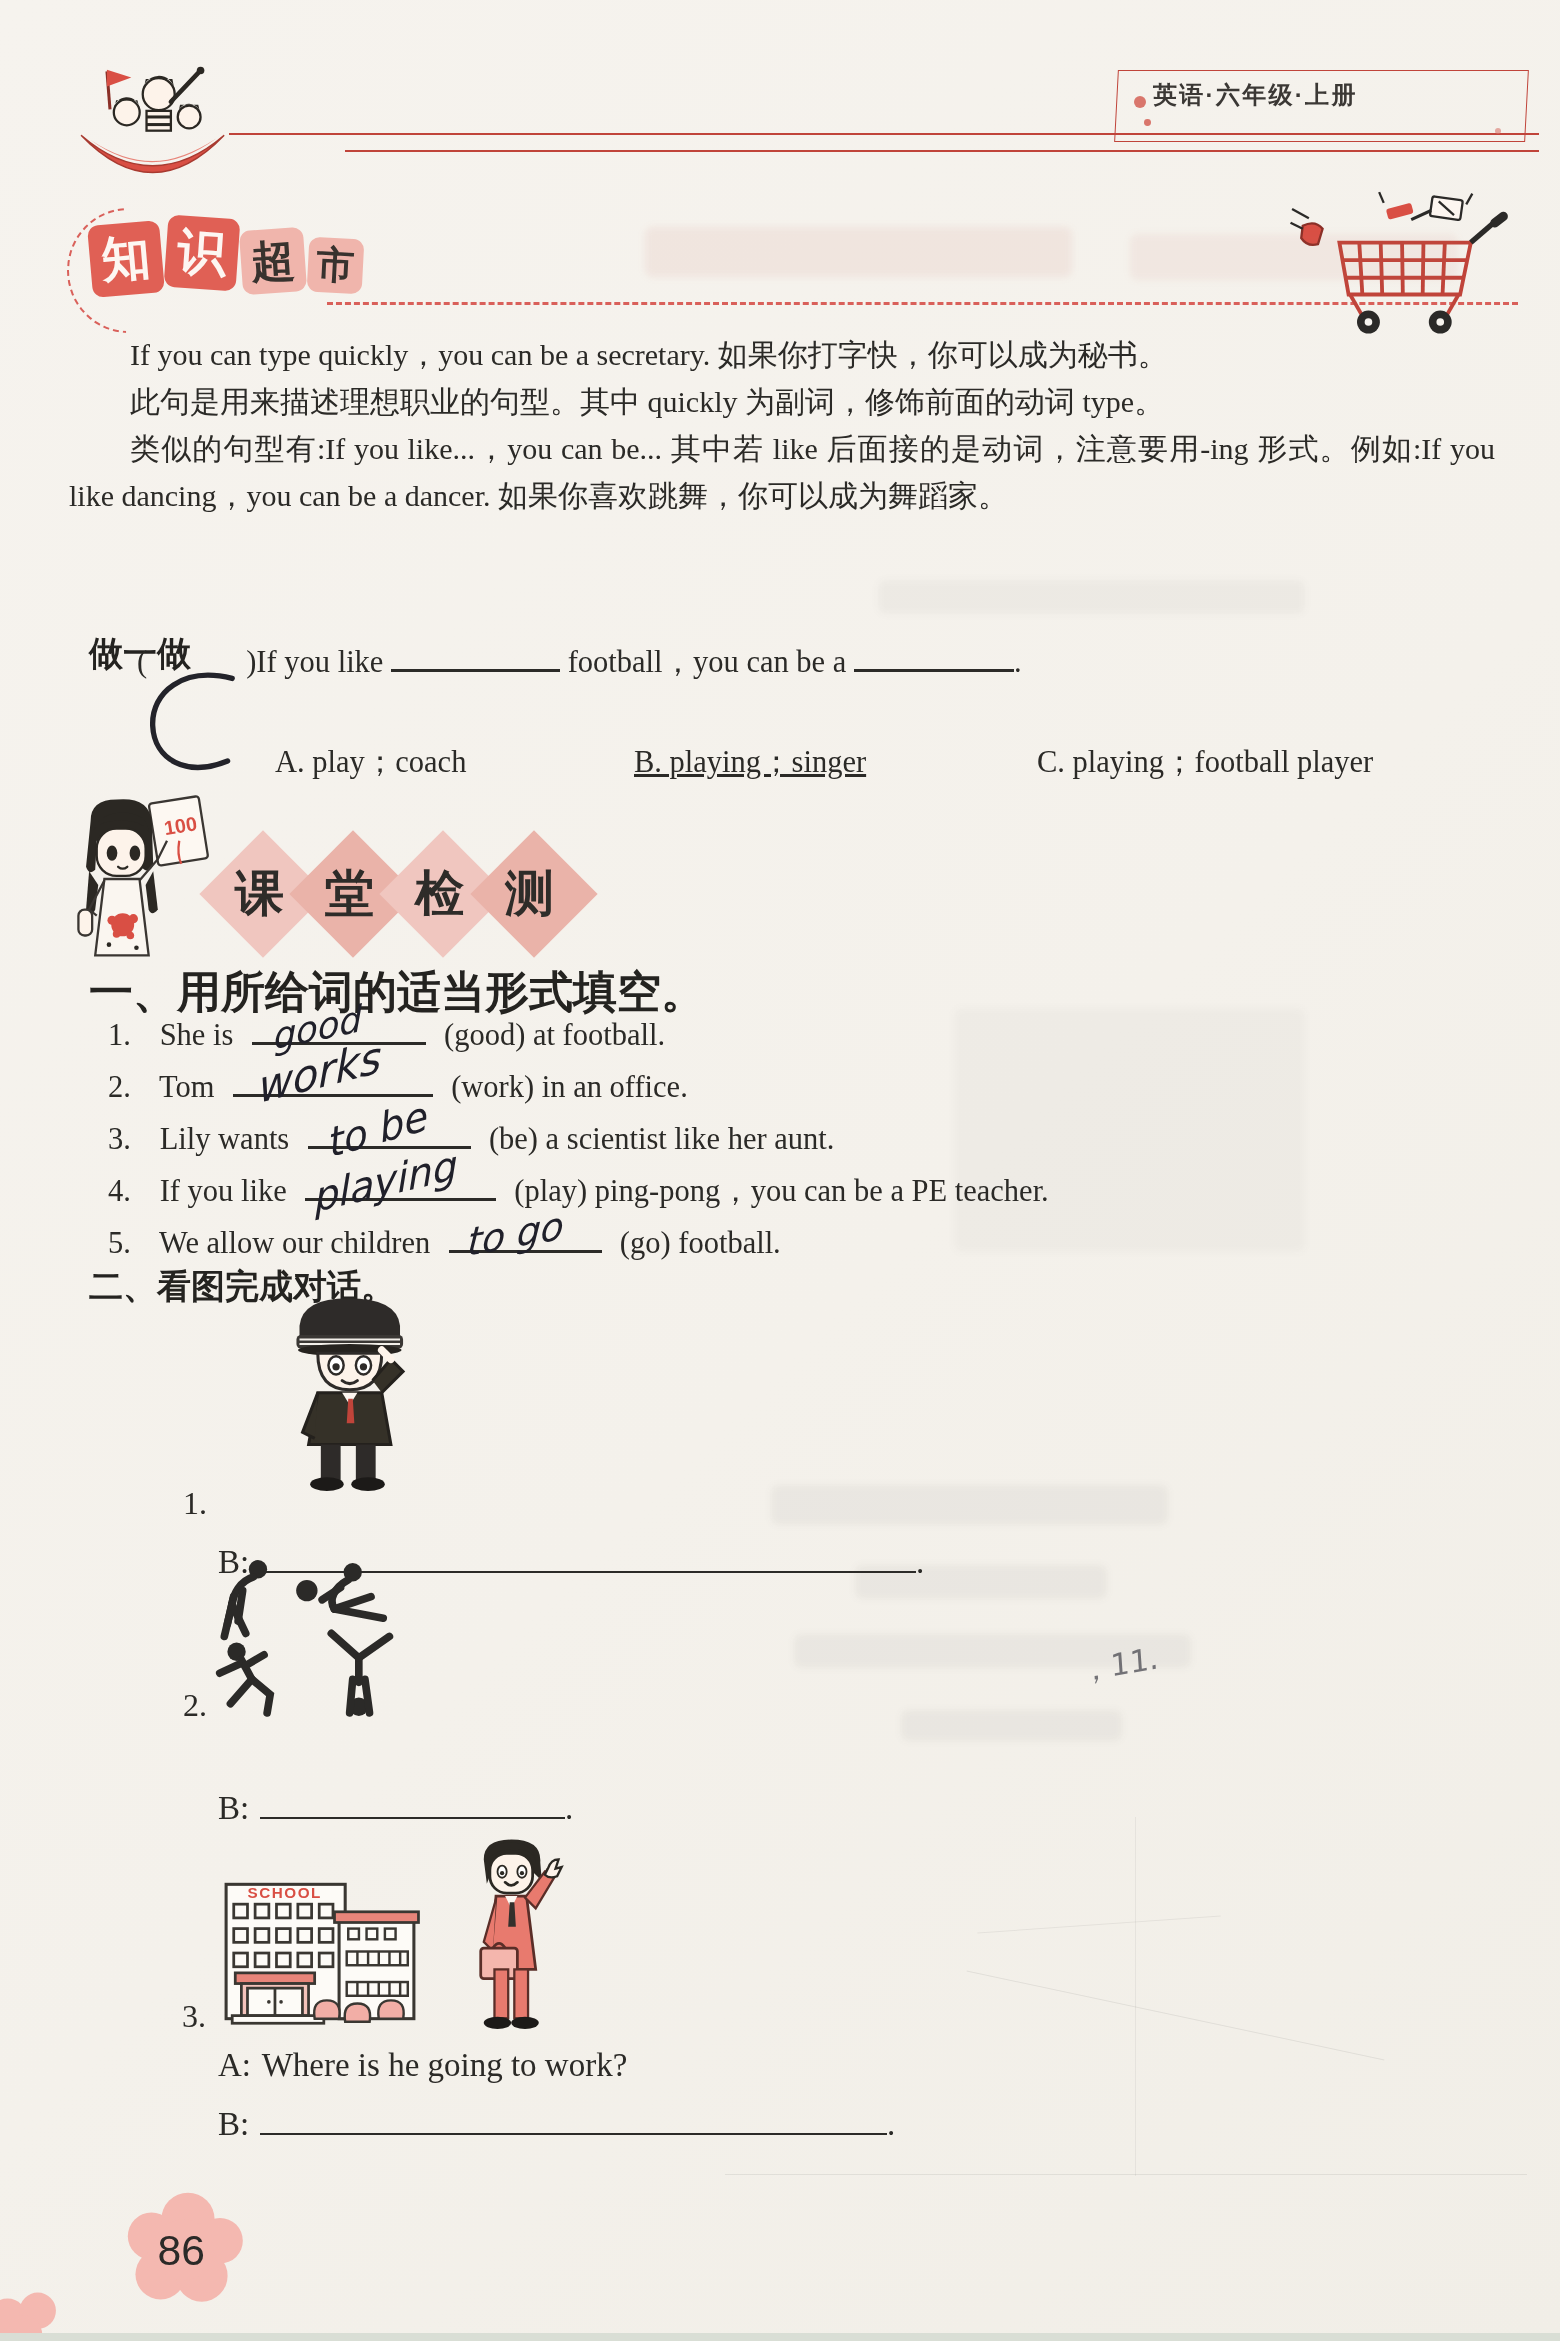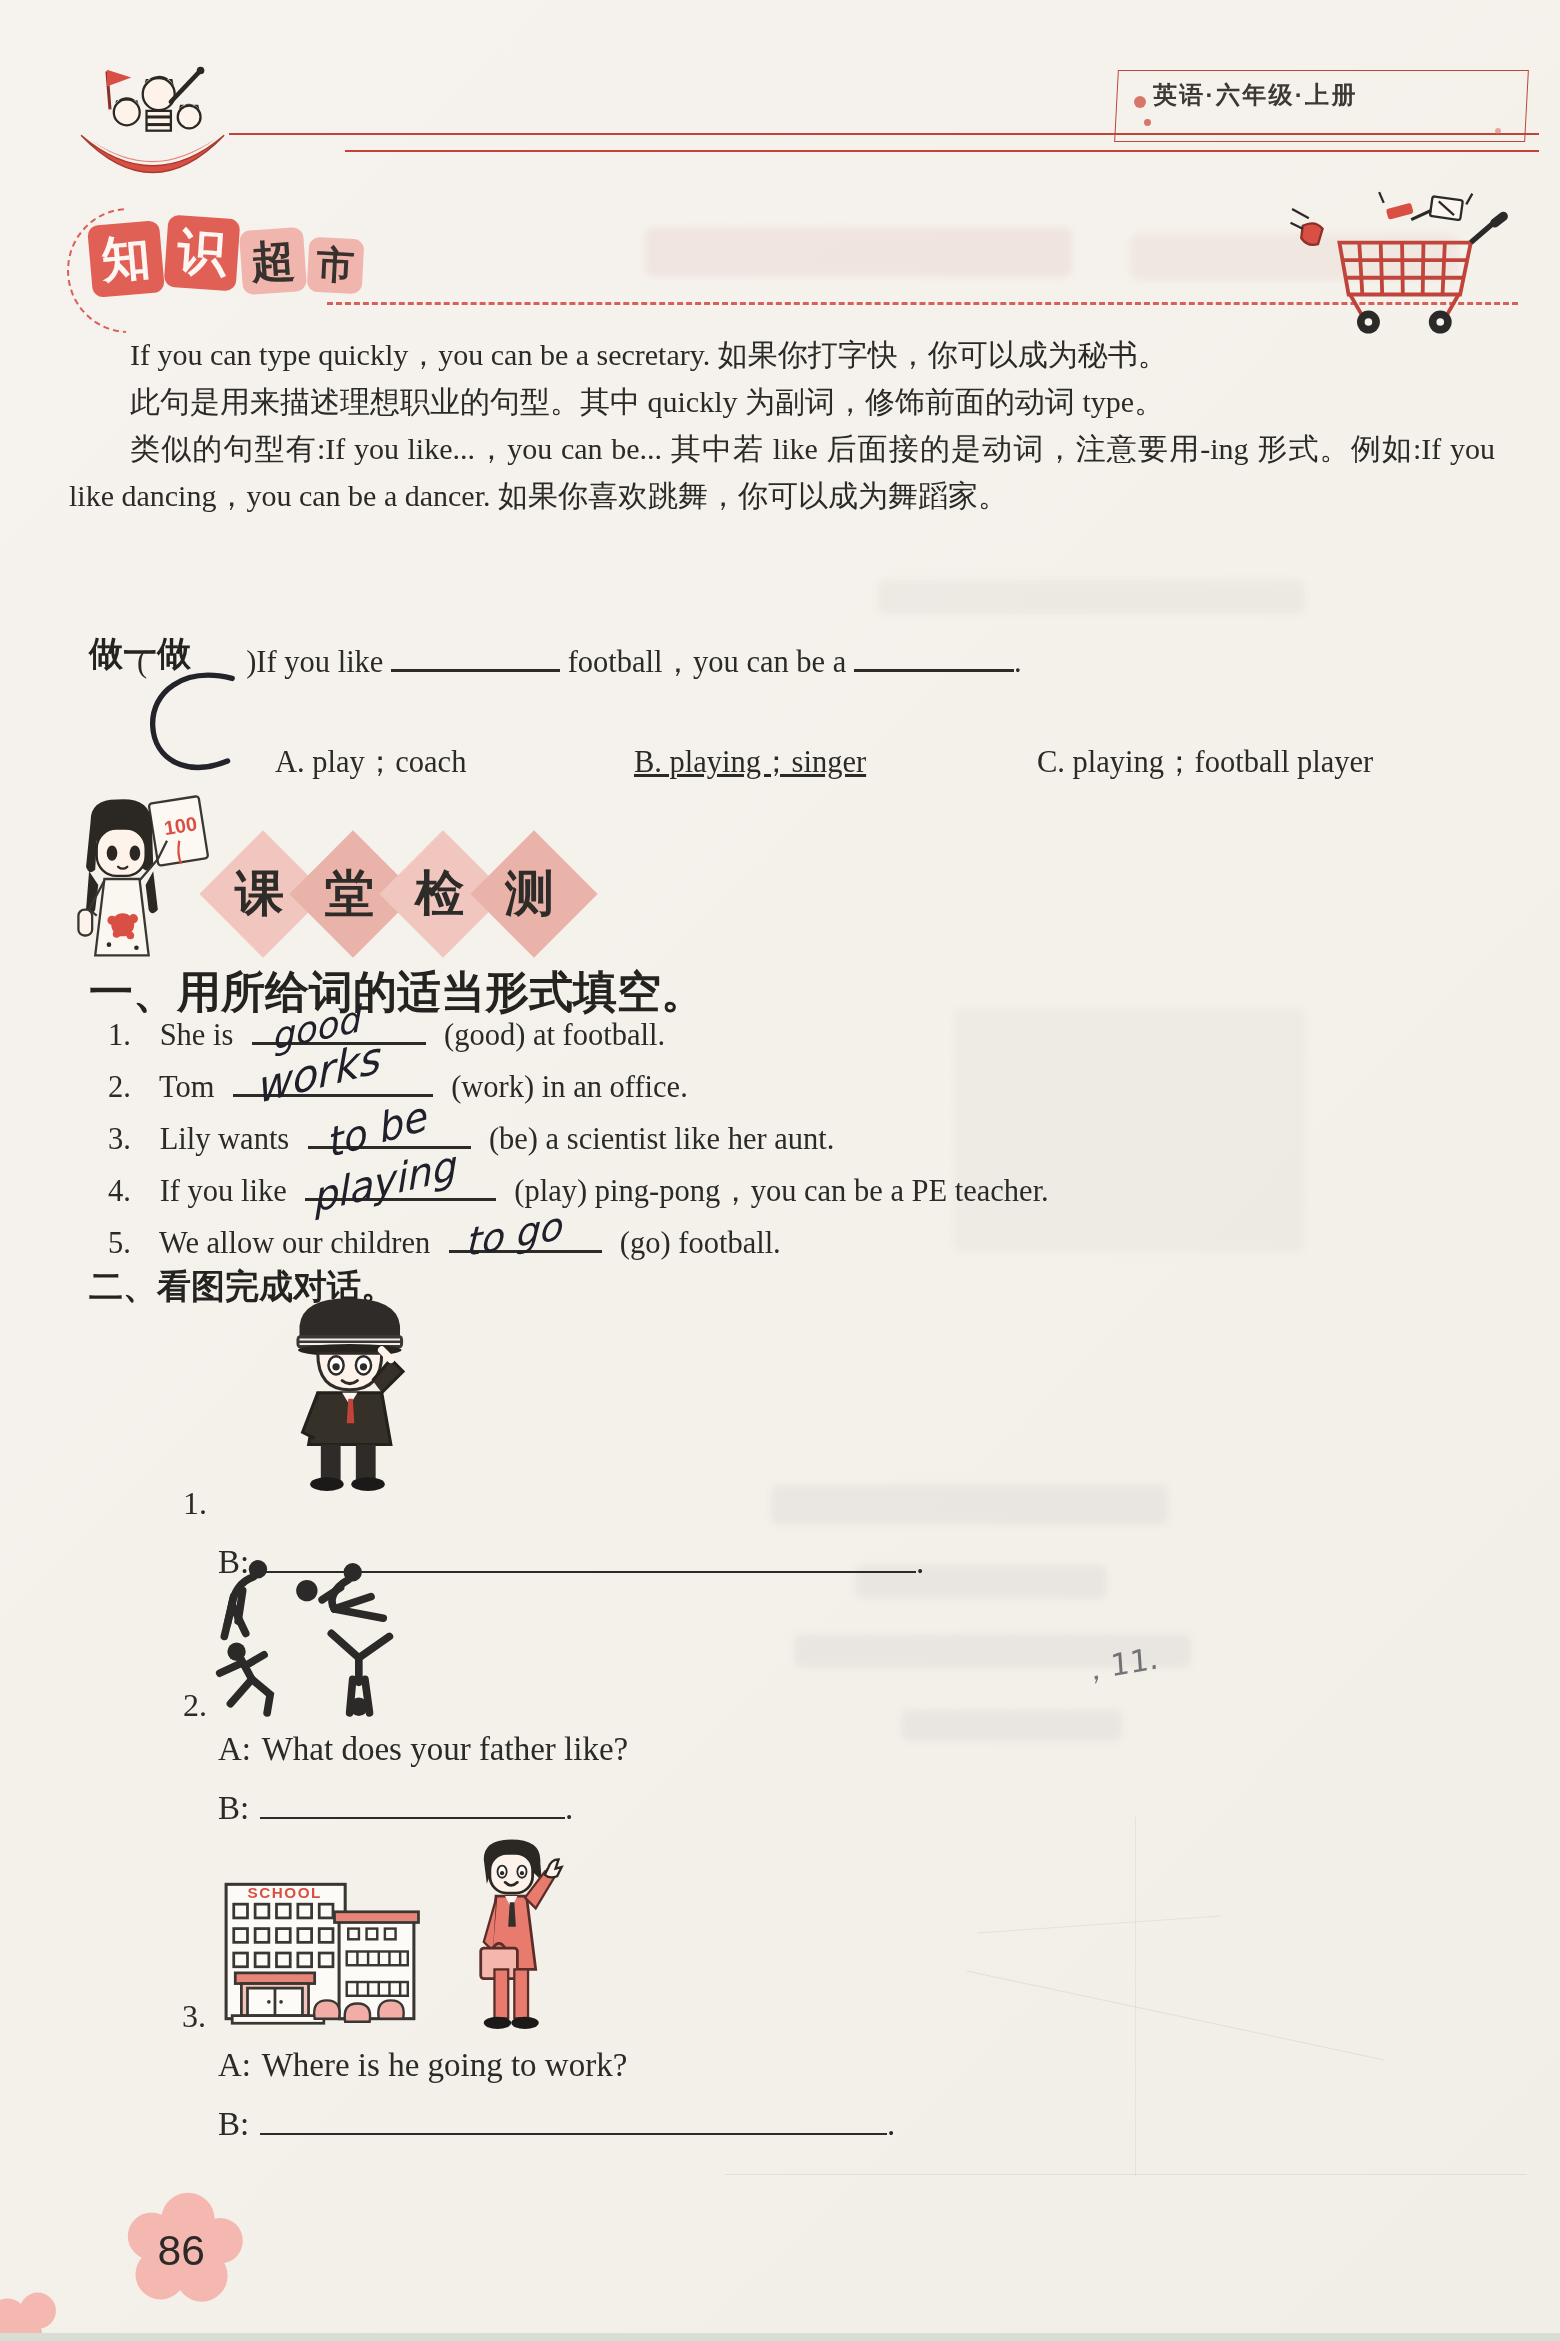--- a/index.html
+++ b/index.html
@@ -277,23 +277,20 @@
       <circle cx="96" cy="98" r="6" stroke="none"></circle>
       <path d="M90,102 L92,80" fill="none"></path>
         <path d="M103,102 L100,80" fill="none"></path>
       <path d="M96,82 L96,66" fill="none"></path>
       <path d="M96,66 L78,50" fill="none"></path>
         <path d="M96,66 L116,52" fill="none"></path>
     </g>
   </svg>
 
   <div class="dnum" style="left:183px;top:1687px;">2.</div>
-  <div class="dline" style="left:218px;top:1731px;">
-    <span class="dlabel">A:</span><span>What does your father like?</span>
-  </div>
   <div class="dline" style="left:218px;top:1786px;">
     <span class="dlabel">B:</span><span class="b-under" style="width:305px;"></span><span>.</span>
   </div>
 
   <svg class="abs" style="left:220px;top:1872px" width="200" height="159" viewBox="0 0 131 104">
     <rect x="4" y="8" width="78" height="88" fill="#fdfbf7" stroke="#3a3732" stroke-width="2"></rect>
     <text x="18" y="17" font-size="10" font-weight="bold" fill="#d94f44" letter-spacing="1">SCHOOL</text>
     <g fill="none" stroke="#3a3732" stroke-width="1.8">
       <rect x="9" y="21" width="9" height="9"></rect>
         <rect x="23" y="21" width="9" height="9"></rect>

